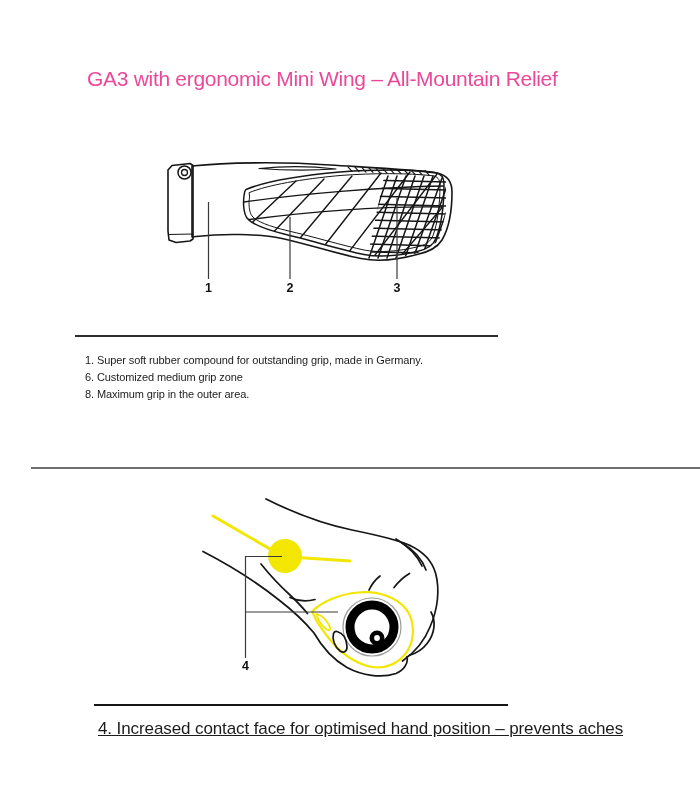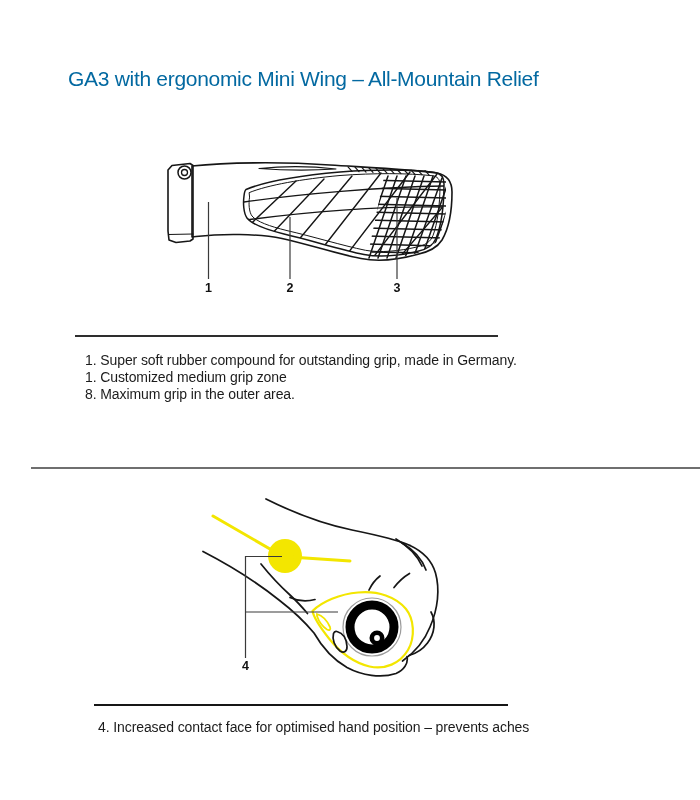--- a/index.html
+++ b/index.html
@@ -1,36 +1,37 @@
 <!DOCTYPE html>
 <html><head>
 <meta charset="utf-8">
 <style>
   html,body{margin:0;padding:0;background:#fff;}
   .page{
     position:relative;width:700px;height:800px;background:#ffffff;overflow:hidden;
     font-family:"Liberation Sans","DejaVu Sans",sans-serif;color:#1a1a1a;
   }
   .title{
-    position:absolute;left:68px;top:53px;font-size:21px;font-weight:400;
-    letter-spacing:-0.3px;color:#0369a1;white-space:nowrap;
+    position:absolute;left:87px;top:53px;font-size:21px;font-weight:400;
+    letter-spacing:-0.3px;color:#ec4899;white-space:nowrap;
   }
   .fig1{position:absolute;left:150px;top:140px;width:320px;height:165px;}
   .fig2{position:absolute;left:195px;top:478px;width:290px;height:218px;}
   .rule{position:absolute;}
   .rule1{left:75px;top:335px;width:423px;height:2px;background:#2e2e2e;}
   .rule2{left:31px;top:467px;width:669px;height:2px;background:#6f6f6f;}
   .rule3{left:94px;top:704px;width:414px;height:2px;background:#161616;}
   .features{
-    position:absolute;left:85px;top:352px;font-size:14px;line-height:17px;
+    position:absolute;left:85px;top:352px;font-size:11px;line-height:17px;
     letter-spacing:-0.1px;color:#1c1c1c;
   }
   .caption{
-    position:absolute;left:98px;top:719px;font-size:14px;letter-spacing:-0.1px;color:#1c1c1c;
+    position:absolute;left:98px;top:719px;font-size:17px;letter-spacing:-0.1px;color:#1c1c1c;
     white-space:nowrap;
+    text-decoration:underline;
   }
   svg{display:block;}
   .ln{stroke:#161616;fill:none;stroke-linecap:round;stroke-linejoin:round;}
   .callout{stroke:#3a3a3a;stroke-width:1.2;fill:none;}
   .num{font-family:"Liberation Sans","DejaVu Sans",sans-serif;font-size:12.5px;font-weight:bold;fill:#111;text-anchor:middle;}
 </style>
 </head>
 <body>
 
 <div class="page">
@@ -112,21 +113,21 @@
     <path class="callout" d="M397,198 L397,279"></path>
     <text class="num" x="208.5" y="292">1</text>
     <text class="num" x="290" y="292">2</text>
     <text class="num" x="397" y="292">3</text>
   </svg>
 
   <div class="rule rule1"></div>
 
   <div class="features">
     <div>1. Super soft rubber compound for outstanding grip, made in Germany.</div>
-    <div>1. Customized medium grip zone</div>
+    <div>6. Customized medium grip zone</div>
     <div>8. Maximum grip in the outer area.</div>
   </div>
 
   <div class="rule rule2"></div>
 
   <svg class="fig2" viewBox="195 478 290 218" xmlns="http://www.w3.org/2000/svg">
 
     <circle cx="285" cy="556" r="17" fill="#F3E600"></circle>
     <path d="M 213,516 L 283,556.5 L 350,561" stroke="#F3E600" stroke-width="3" fill="none" stroke-linecap="round"></path>
     <path stroke="#F3E600" stroke-width="2.2" fill="none" stroke-linejoin="round" d="M 312.5,611 C 322,601.5 340,594 358,592.5 C 378,590.5 396,597 406,609 C 414,619 415.5,637 408,650 C 400,663.5 385,670 369.5,666.5 C 353,662.5 339,651 329,638.5 C 321.5,629 314,618.5 312.5,611 Z"></path>

